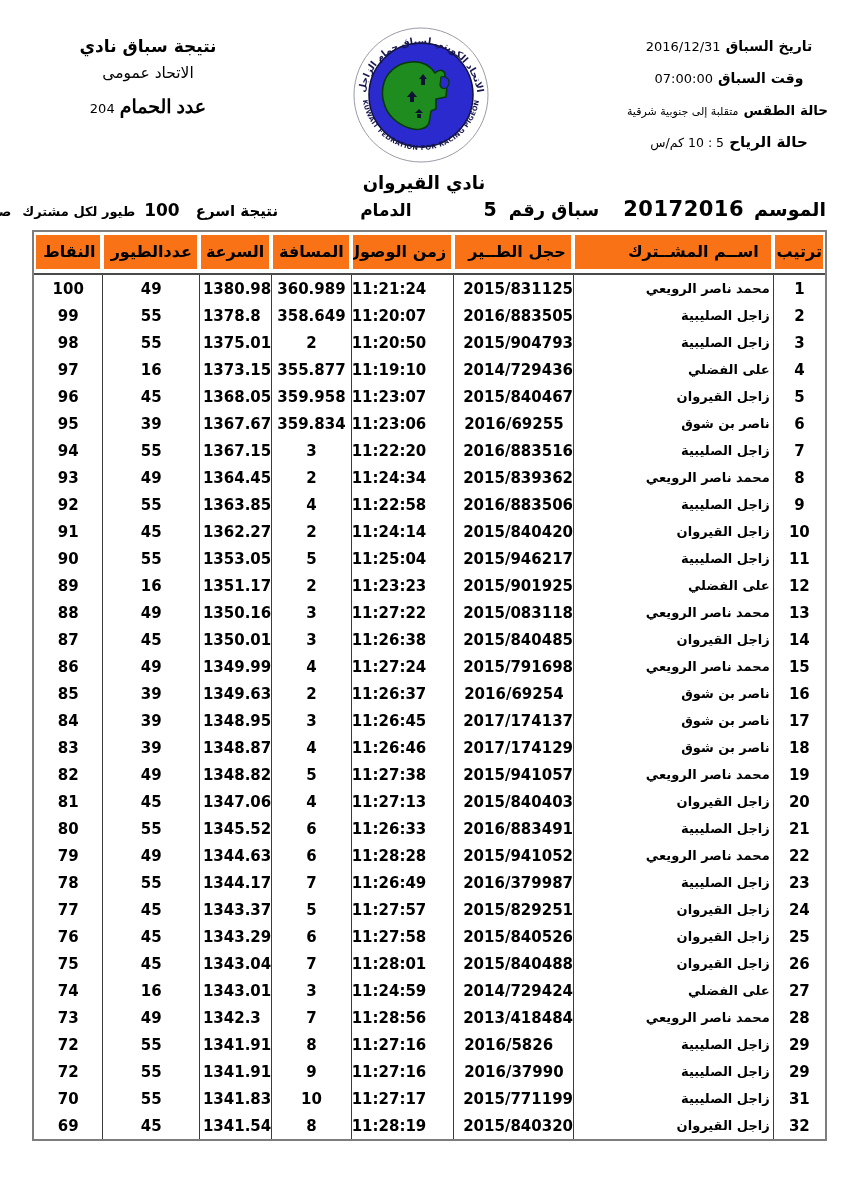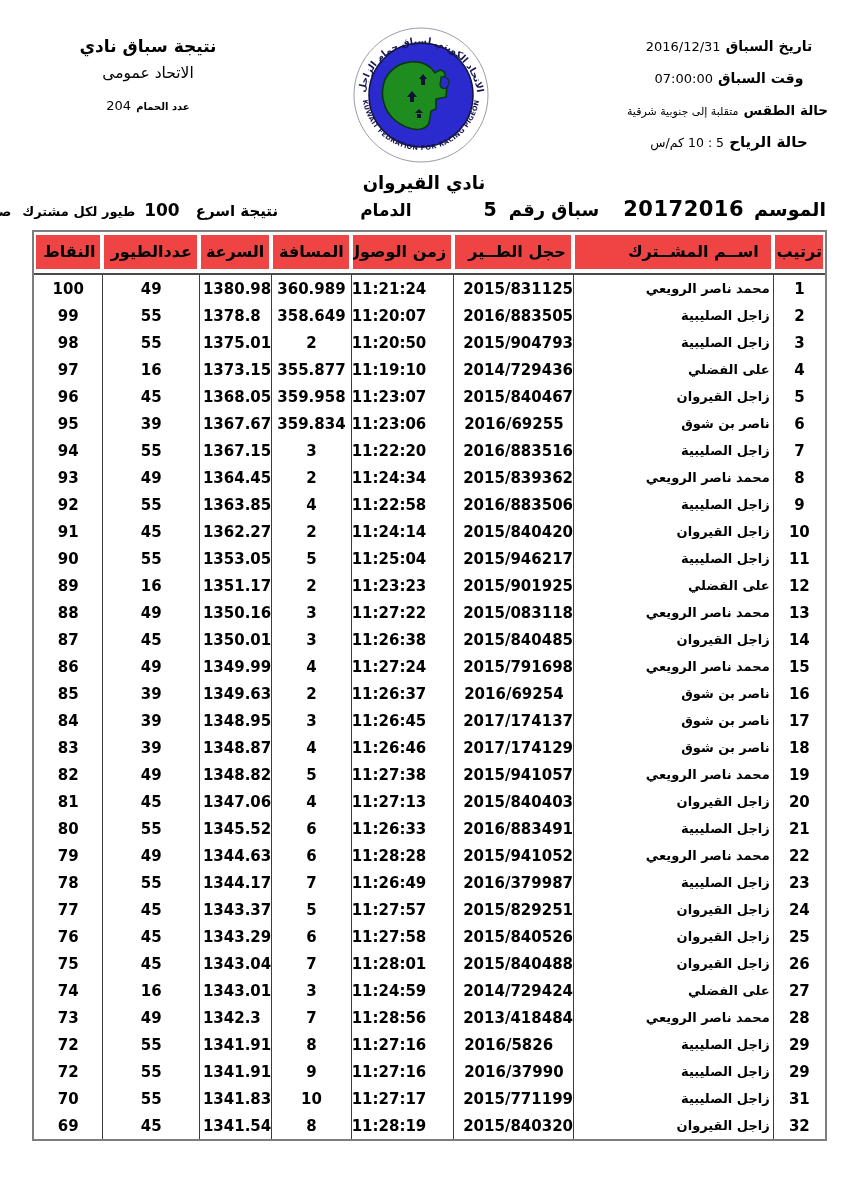--- a/index.html
+++ b/index.html
@@ -28,21 +28,21 @@
   .meta-right .line.wind .lbl { font-size: 15px; }
   .meta-right .line.wind .val { font-size: 12.5px; }
 
   .meta-left {
     position: absolute; top: 36px; right: 590px; left: 38px;
     text-align: center;
   }
   .meta-left .title { font-weight: bold; font-size: 17px; margin-bottom: 8px; }
   .meta-left .subtitle { font-size: 15.5px; margin-bottom: 13px; }
   .meta-left .line { margin-bottom: 12px; white-space: nowrap; }
-  .meta-left .lbl { font-weight: bold; font-size: 10px; }
+  .meta-left .lbl { font-weight: bold; font-size: 19px; font-family: Liberation Serif, serif; }
   .meta-left .val { font-size: 13px; }
 
   .logo-wrap {
     position: absolute; top: 26px; left: 352px; width: 138px; height: 138px;
   }
 
   
   .club-title {
     position: absolute; top: 172px; left: 0; right: 0;
     text-align: center; font-weight: bold; font-size: 18px;
@@ -79,21 +79,21 @@
   .results-table col.c-speed    { width: 72px; }
   .results-table col.c-birds    { width: 96px; }
   .results-table col.c-points   { width: 68px; }
 
   .results-table thead th {
     padding: 0; border-bottom: 2px solid #4a4a4a;
     font-weight: bold; vertical-align: top;
   }
   .results-table thead .hcell {
     margin: 3px 2px 4px 2px;
-    background: #ef4444;
+    background: #f97316;
     padding: 7px 5px 8px 2px;
     font-size: 16px;
     text-align: right;
     overflow: hidden; white-space: nowrap;
   }
   .results-table thead th.h-rank .hcell { padding-right: 1px; text-align: center; }
   .results-table thead th.h-name .hcell { padding-right: 12px; }
 
   .results-table tbody td {
     height: 27px;

